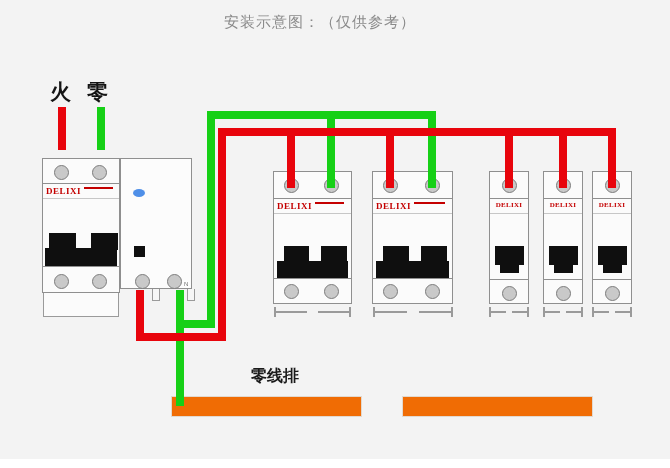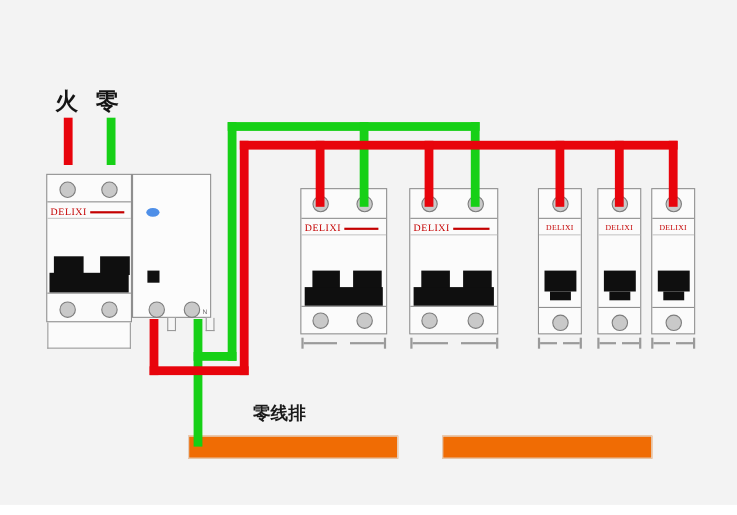--- a/index.html
+++ b/index.html
@@ -10,22 +10,22 @@
   .phase{position:absolute;font-size:21px;font-weight:bold;color:#141414;}
   .wire{position:absolute;}
   .wire.green{background:#16d016;}
   .wire.red{background:#e8040c;}
   .breaker{position:absolute;background:#fbfbfb;border:1px solid #8f8f8f;box-sizing:border-box;}
   .strip{position:absolute;left:0;right:0;box-sizing:border-box;}
   .hline{position:absolute;left:0;right:0;height:0;border-top:1px solid #8f8f8f;}
   .hline.light{border-top-color:#c7c7c7;}
   .screw{position:absolute;width:15px;height:15px;border-radius:50%;background:#c9c9c9;
          border:1px solid #7d7d7d;box-sizing:border-box;}
-  .delixi{position:absolute;display:flex;align-items:center;color:#c40000;
-          font-weight:normal;font-size:9px;font-family:"Liberation Serif","DejaVu Serif",serif;
+  .delixi{position:absolute;display:flex;align-items:flex-start;color:#c40000;
+          font-weight:bold;font-size:9px;font-family:"Liberation Serif","DejaVu Serif",serif;
           letter-spacing:.5px;}
   .delixi .rule{flex:1;height:2px;background:#c40000;margin:1px 4px 0 3px;}
   .delixi.small{font-size:7px;justify-content:center;letter-spacing:.3px;}
   .tg{position:absolute;background:#0f0f0f;}
   .din{position:absolute;height:10px;border-left:2px solid #9a9a9a;border-right:2px solid #9a9a9a;
        background:linear-gradient(to right,#9a9a9a 0 42%,transparent 42% 58%,#9a9a9a 58% 100%)
        center/100% 2px no-repeat;box-sizing:border-box;}
   .bar{position:absolute;height:21px;background:#f06c04;border:1px solid #e2d9cf;box-sizing:border-box;}
   .bar-label{position:absolute;width:130px;text-align:center;font-size:16px;font-weight:bold;color:#1a1a1a;}
   .oval{position:absolute;width:12px;height:8px;border-radius:50%;background:#4f8fe8;}
@@ -33,27 +33,28 @@
   .nmark{position:absolute;font-size:6px;color:#6b6b6b;}
   .prong{position:absolute;width:8px;height:12px;background:#f6f6f6;border:1px solid #9a9a9a;border-top:none;box-sizing:border-box;}
   .ext{position:absolute;background:#fbfbfb;border:1px solid #9a9a9a;border-top:none;box-sizing:border-box;}
   .white-strip{position:absolute;left:0;right:0;bottom:0;height:9px;background:#ffffff;}
 </style>
 </head>
 <body>
 
 <div class="stage">
 
+  <div class="title">安装示意图：（仅供参考）</div>
 
   <div class="phase" style="left:50px;top:78px;">火</div>
   <div class="phase" style="left:87px;top:78px;">零</div>
 
   <div class="bar" style="left:171px;top:396px;width:191px;"></div>
   <div class="bar" style="left:402px;top:396px;width:191px;"></div>
-  <div class="bar-label" style="left:189px;top:366px;">零线排</div>
+  <div class="bar-label" style="left:210px;top:366px;">零线排</div>
 
   <div class="ext" style="left:43px;top:293px;width:76px;height:24px;"></div>
   <div class="breaker" style="left:42px;top:158px;width:78px;height:135px;">
     <div class="strip" style="top:0;height:25px;border-bottom:1px solid #8f8f8f;">
       <div class="screw" style="left:11px;top:6px;"></div>
       <div class="screw" style="left:49px;top:6px;"></div>
     </div>
     <div class="delixi" style="left:3px;right:2px;top:27px;height:12px;">
       <span>DELIXI</span>
         <i class="rule"></i>

